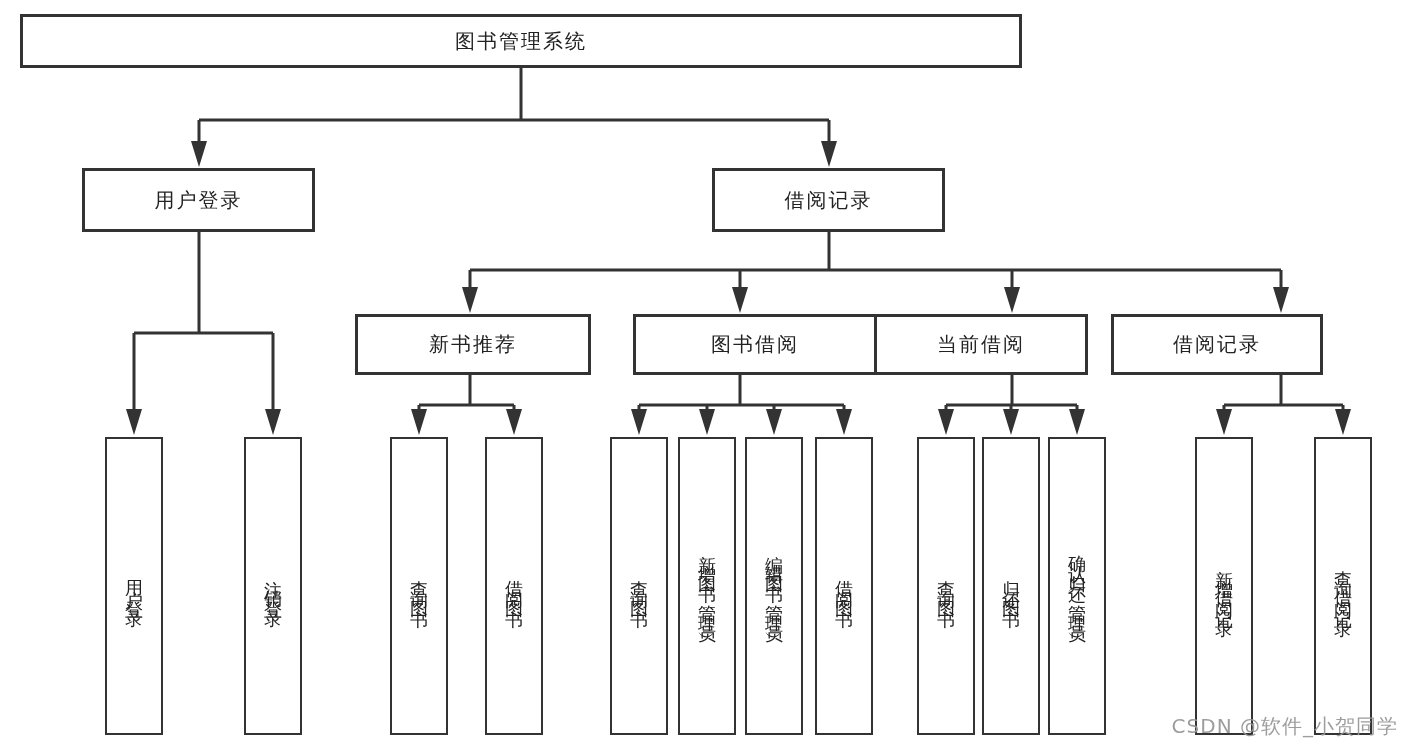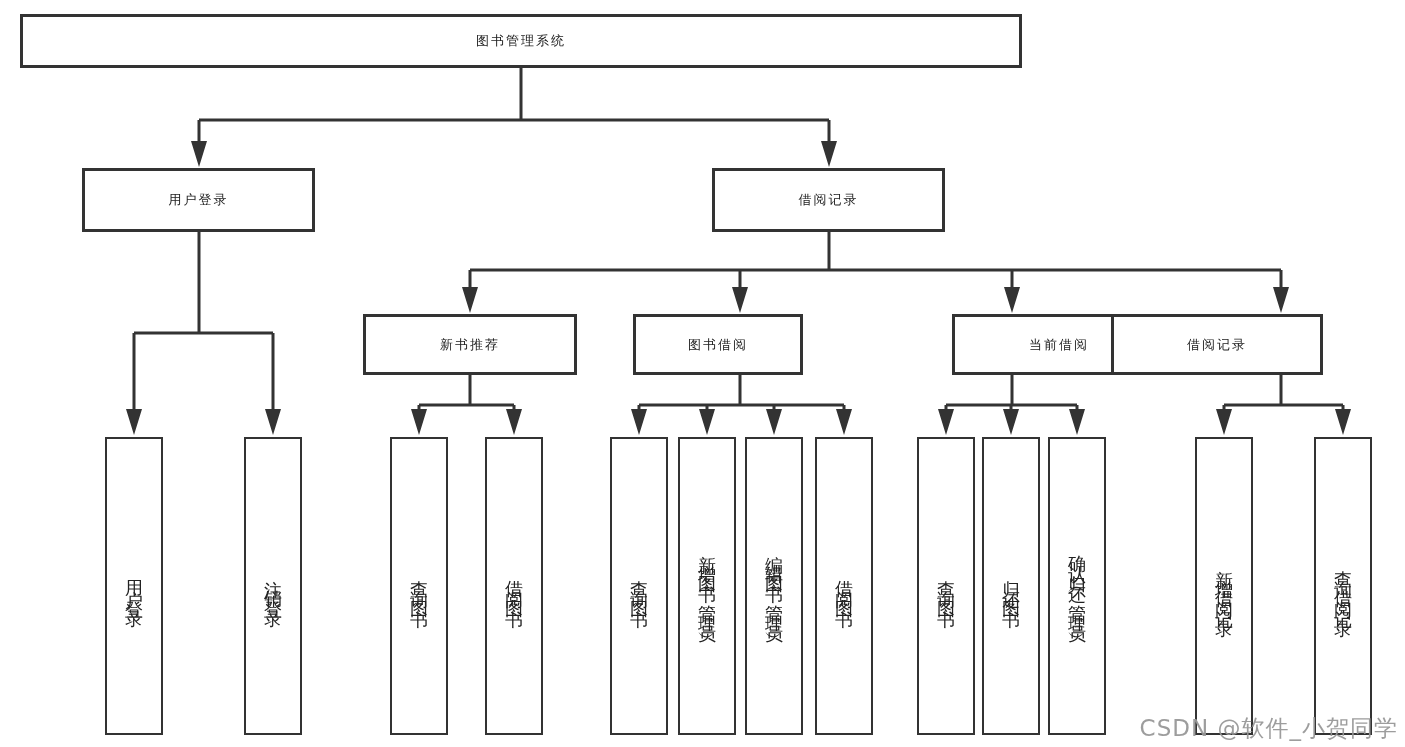--- a/index.html
+++ b/index.html
@@ -27,21 +27,21 @@
     background: #ffffff;
     border: 3px solid #333333;
     box-sizing: border-box;
     display: flex;
     align-items: center;
     justify-content: center;
     color: #222222;
     z-index: 2;
   }
   .box .hlabel {
-    font-size: 13px;
+    font-size: 20px;
     letter-spacing: 2px;
     white-space: nowrap;
   }
   .root-box { left: 20px; top: 14px; width: 1002px; height: 54px; }
   .l2-box   { top: 168px; width: 233px; height: 64px; }
   .l3-box   { top: 314px; height: 61px; }
   .leaf {
     position: absolute;
     top: 437px;
     width: 58px;
@@ -60,21 +60,21 @@
     text-orientation: mixed;
     font-size: 18px;
     letter-spacing: 10px;
     line-height: 1;
     color: #222222;
   }
   .watermark {
     position: absolute;
     top: 713px;
     right: 7px;
-    font-size: 23px;
+    font-size: 20px;
     color: rgba(152, 152, 152, 0.95);
     letter-spacing: 1px;
     white-space: nowrap;
     z-index: 5;
   }
 </style>
 </head>
 <body>
 
 <div class="canvas">
@@ -102,27 +102,27 @@
     <span class="hlabel">图书管理系统</span>
   </div>
 
   <div class="box l2-box" style="left:82px;">
     <span class="hlabel">用户登录</span>
   </div>
   <div class="box l2-box" style="left:712px;">
     <span class="hlabel">借阅记录</span>
   </div>
 
-  <div class="box l3-box" style="left:363px;width:214px;">
+  <div class="box l3-box" style="left:355px;width:236px;">
     <span class="hlabel">新书推荐</span>
   </div>
-  <div class="box l3-box" style="left:633px;width:170px;">
+  <div class="box l3-box" style="left:633px;width:244px;">
     <span class="hlabel">图书借阅</span>
   </div>
-  <div class="box l3-box" style="left:952px;width:214px;">
+  <div class="box l3-box" style="left:874px;width:214px;">
     <span class="hlabel">当前借阅</span>
   </div>
   <div class="box l3-box" style="left:1111px;width:212px;">
     <span class="hlabel">借阅记录</span>
   </div>
 
   <div class="leaf" style="left:105px;">
     <span class="vlabel">用户登录</span>
   </div>
   <div class="leaf" style="left:244px;">

